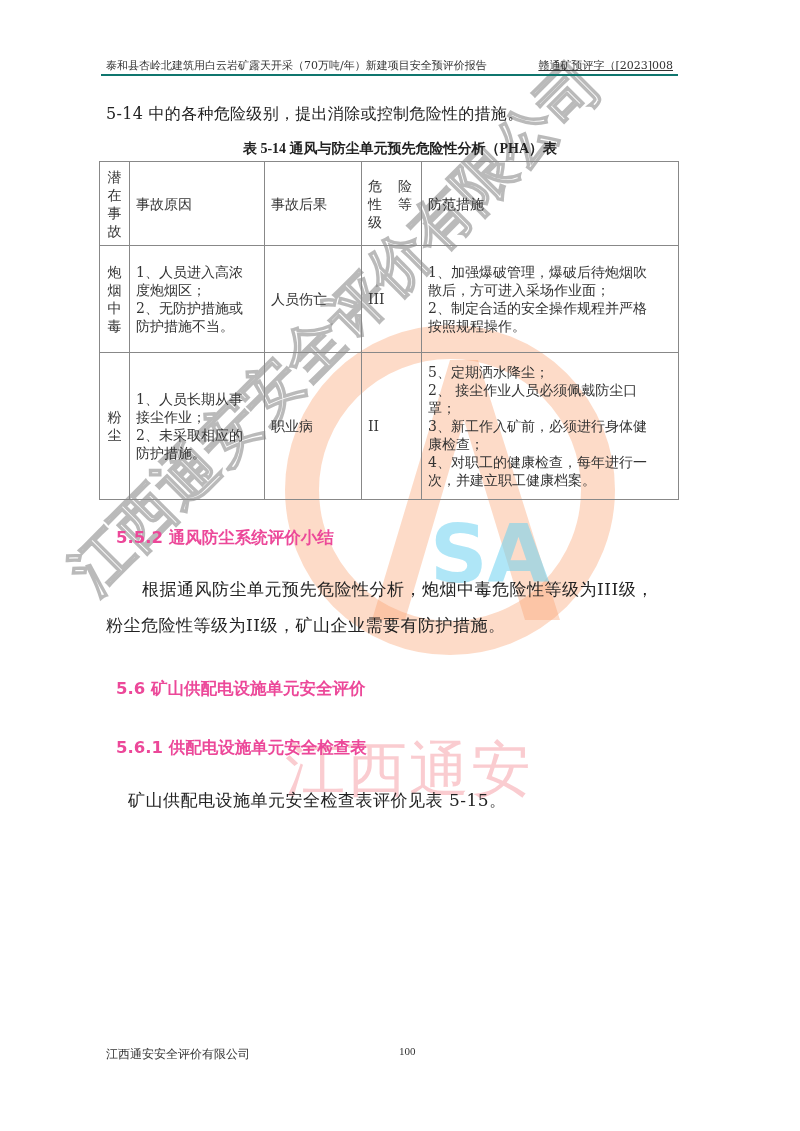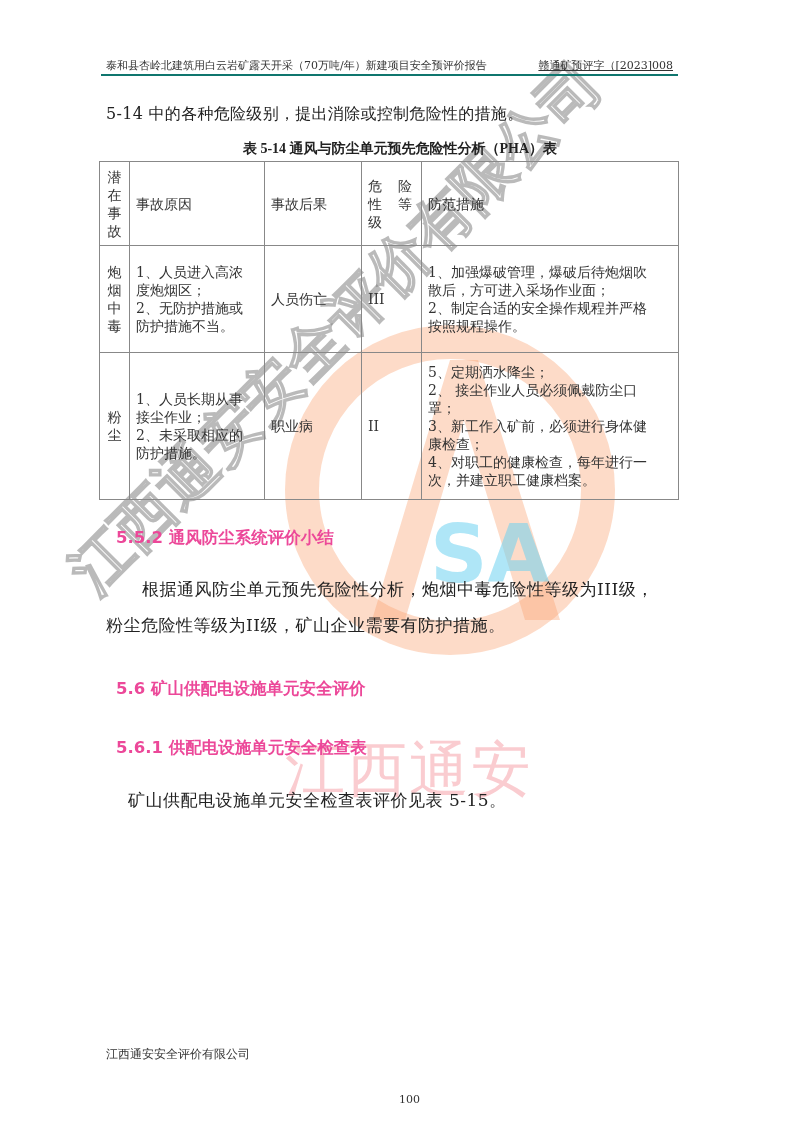--- a/index.html
+++ b/index.html
@@ -20,21 +20,21 @@
     table.pha td.c2 { width: 84px; }
     table.pha td.c3 { width: 47px; }
     table.pha td.c4 { width: 244px; }
     .vert span { display: block; }
     .grade-head { display: grid; grid-template-columns: 1fr 1fr; width: 44px; row-gap: 0; }
     .cell-line { display: block; }
     .h2 { position: absolute; left: 116px; font-family: "DejaVu Sans", sans-serif; font-weight: bold;
       font-size: 16.5px; color: #ec4899; }
     .para { position: absolute; left: 106px; font-size: 17px; color: #222; letter-spacing: 0.5px; line-height: 36px; }
     .footer-left { position: absolute; left: 106px; top: 1046px; font-size: 12px; color: #333; }
-    .footer-page { position: absolute; left: 399px; top: 1093px; font-size: 11px; color: #333; }
+    .footer-page { position: absolute; left: 399px; top: 1045px; font-size: 11px; color: #333; font-family: Liberation Serif, serif; }
     .wm { position: absolute; pointer-events: none; }
     .wm-circle { left: 285px; top: 325px; width: 330px; height: 330px; border-radius: 50%;
       border: 34px solid rgba(250, 160, 110, 0.38); box-sizing: border-box; }
     .wm-a { left: 0; top: 0; width: 800px; height: 1131px; }
     .wm-sa { left: 430px; top: 520px; font-family: "DejaVu Sans", sans-serif; font-size: 80px; font-weight: bold;
       color: rgba(110, 210, 240, 0.55); line-height: 70px; }
     .wm-red { left: 285px; top: 730px; font-family: "DejaVu Sans", sans-serif; font-size: 60px; font-weight: normal;
       color: rgba(240, 110, 120, 0.35); letter-spacing: 2px; }
     .wm-diag { left: 110px; top: 530px; font-family: "DejaVu Sans", sans-serif; font-size: 60px; font-weight: bold;
       color: transparent; -webkit-text-stroke: 1.5px rgba(130, 130, 130, 0.55); transform: rotate(-45deg);

